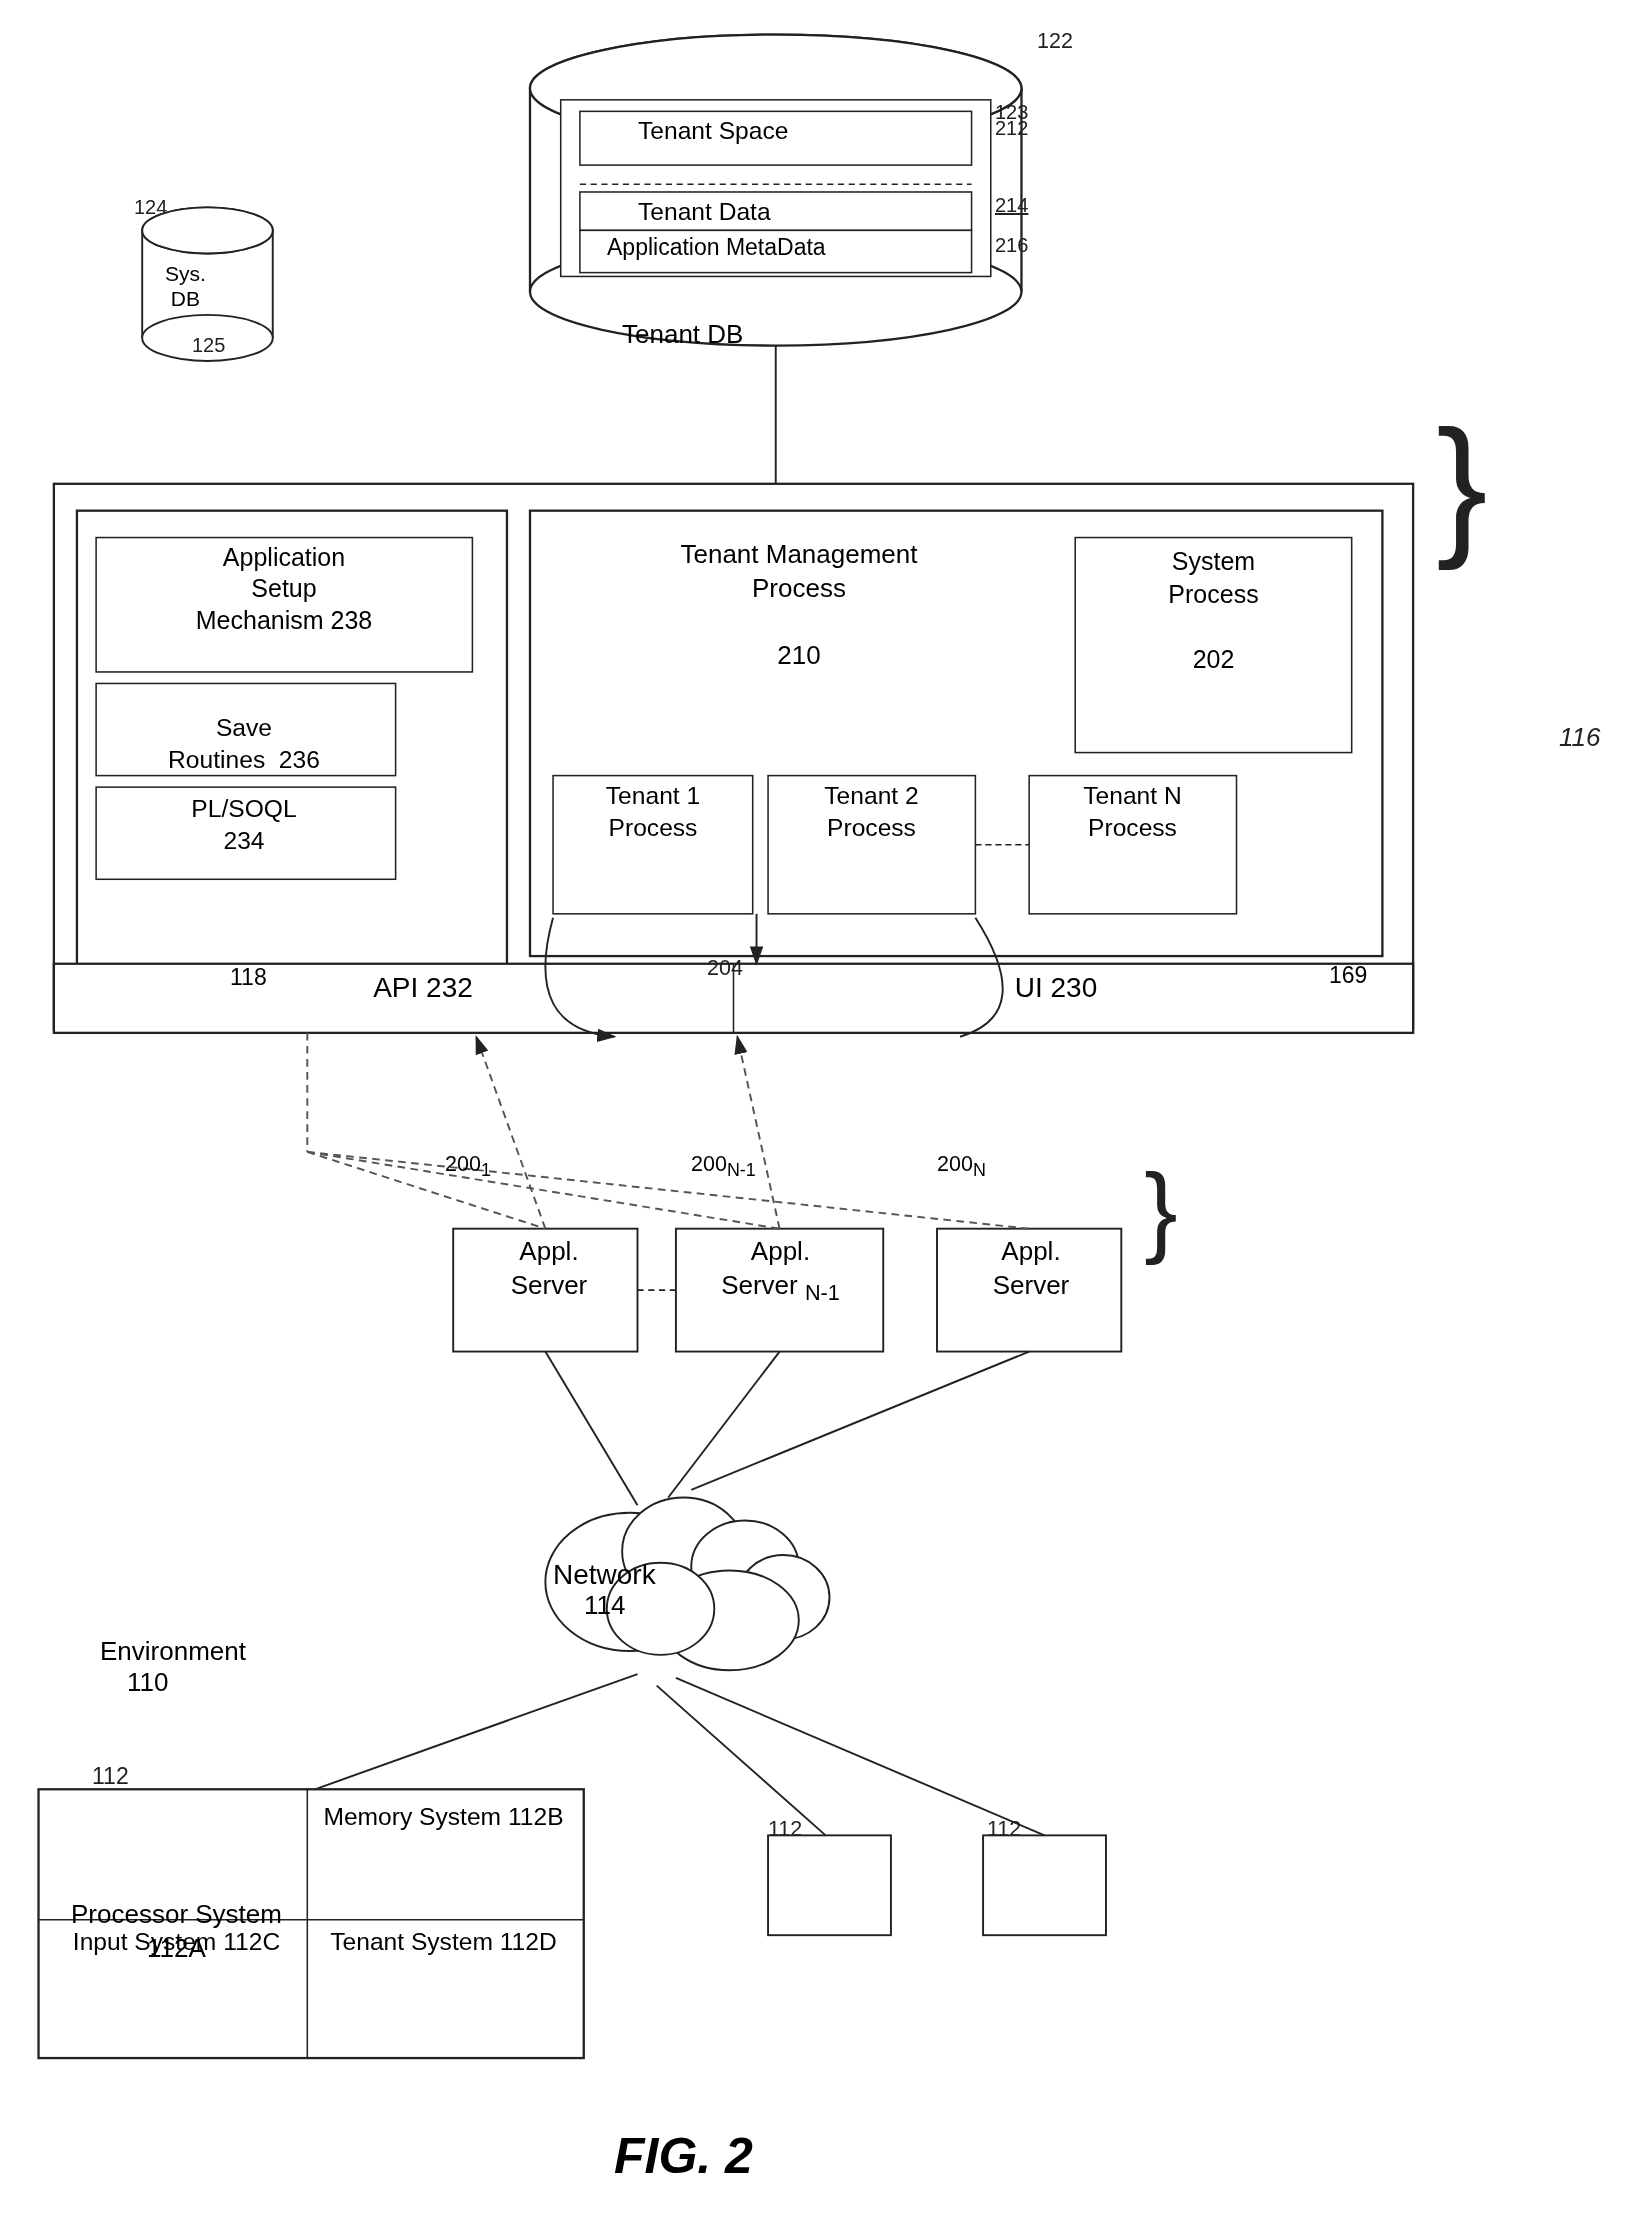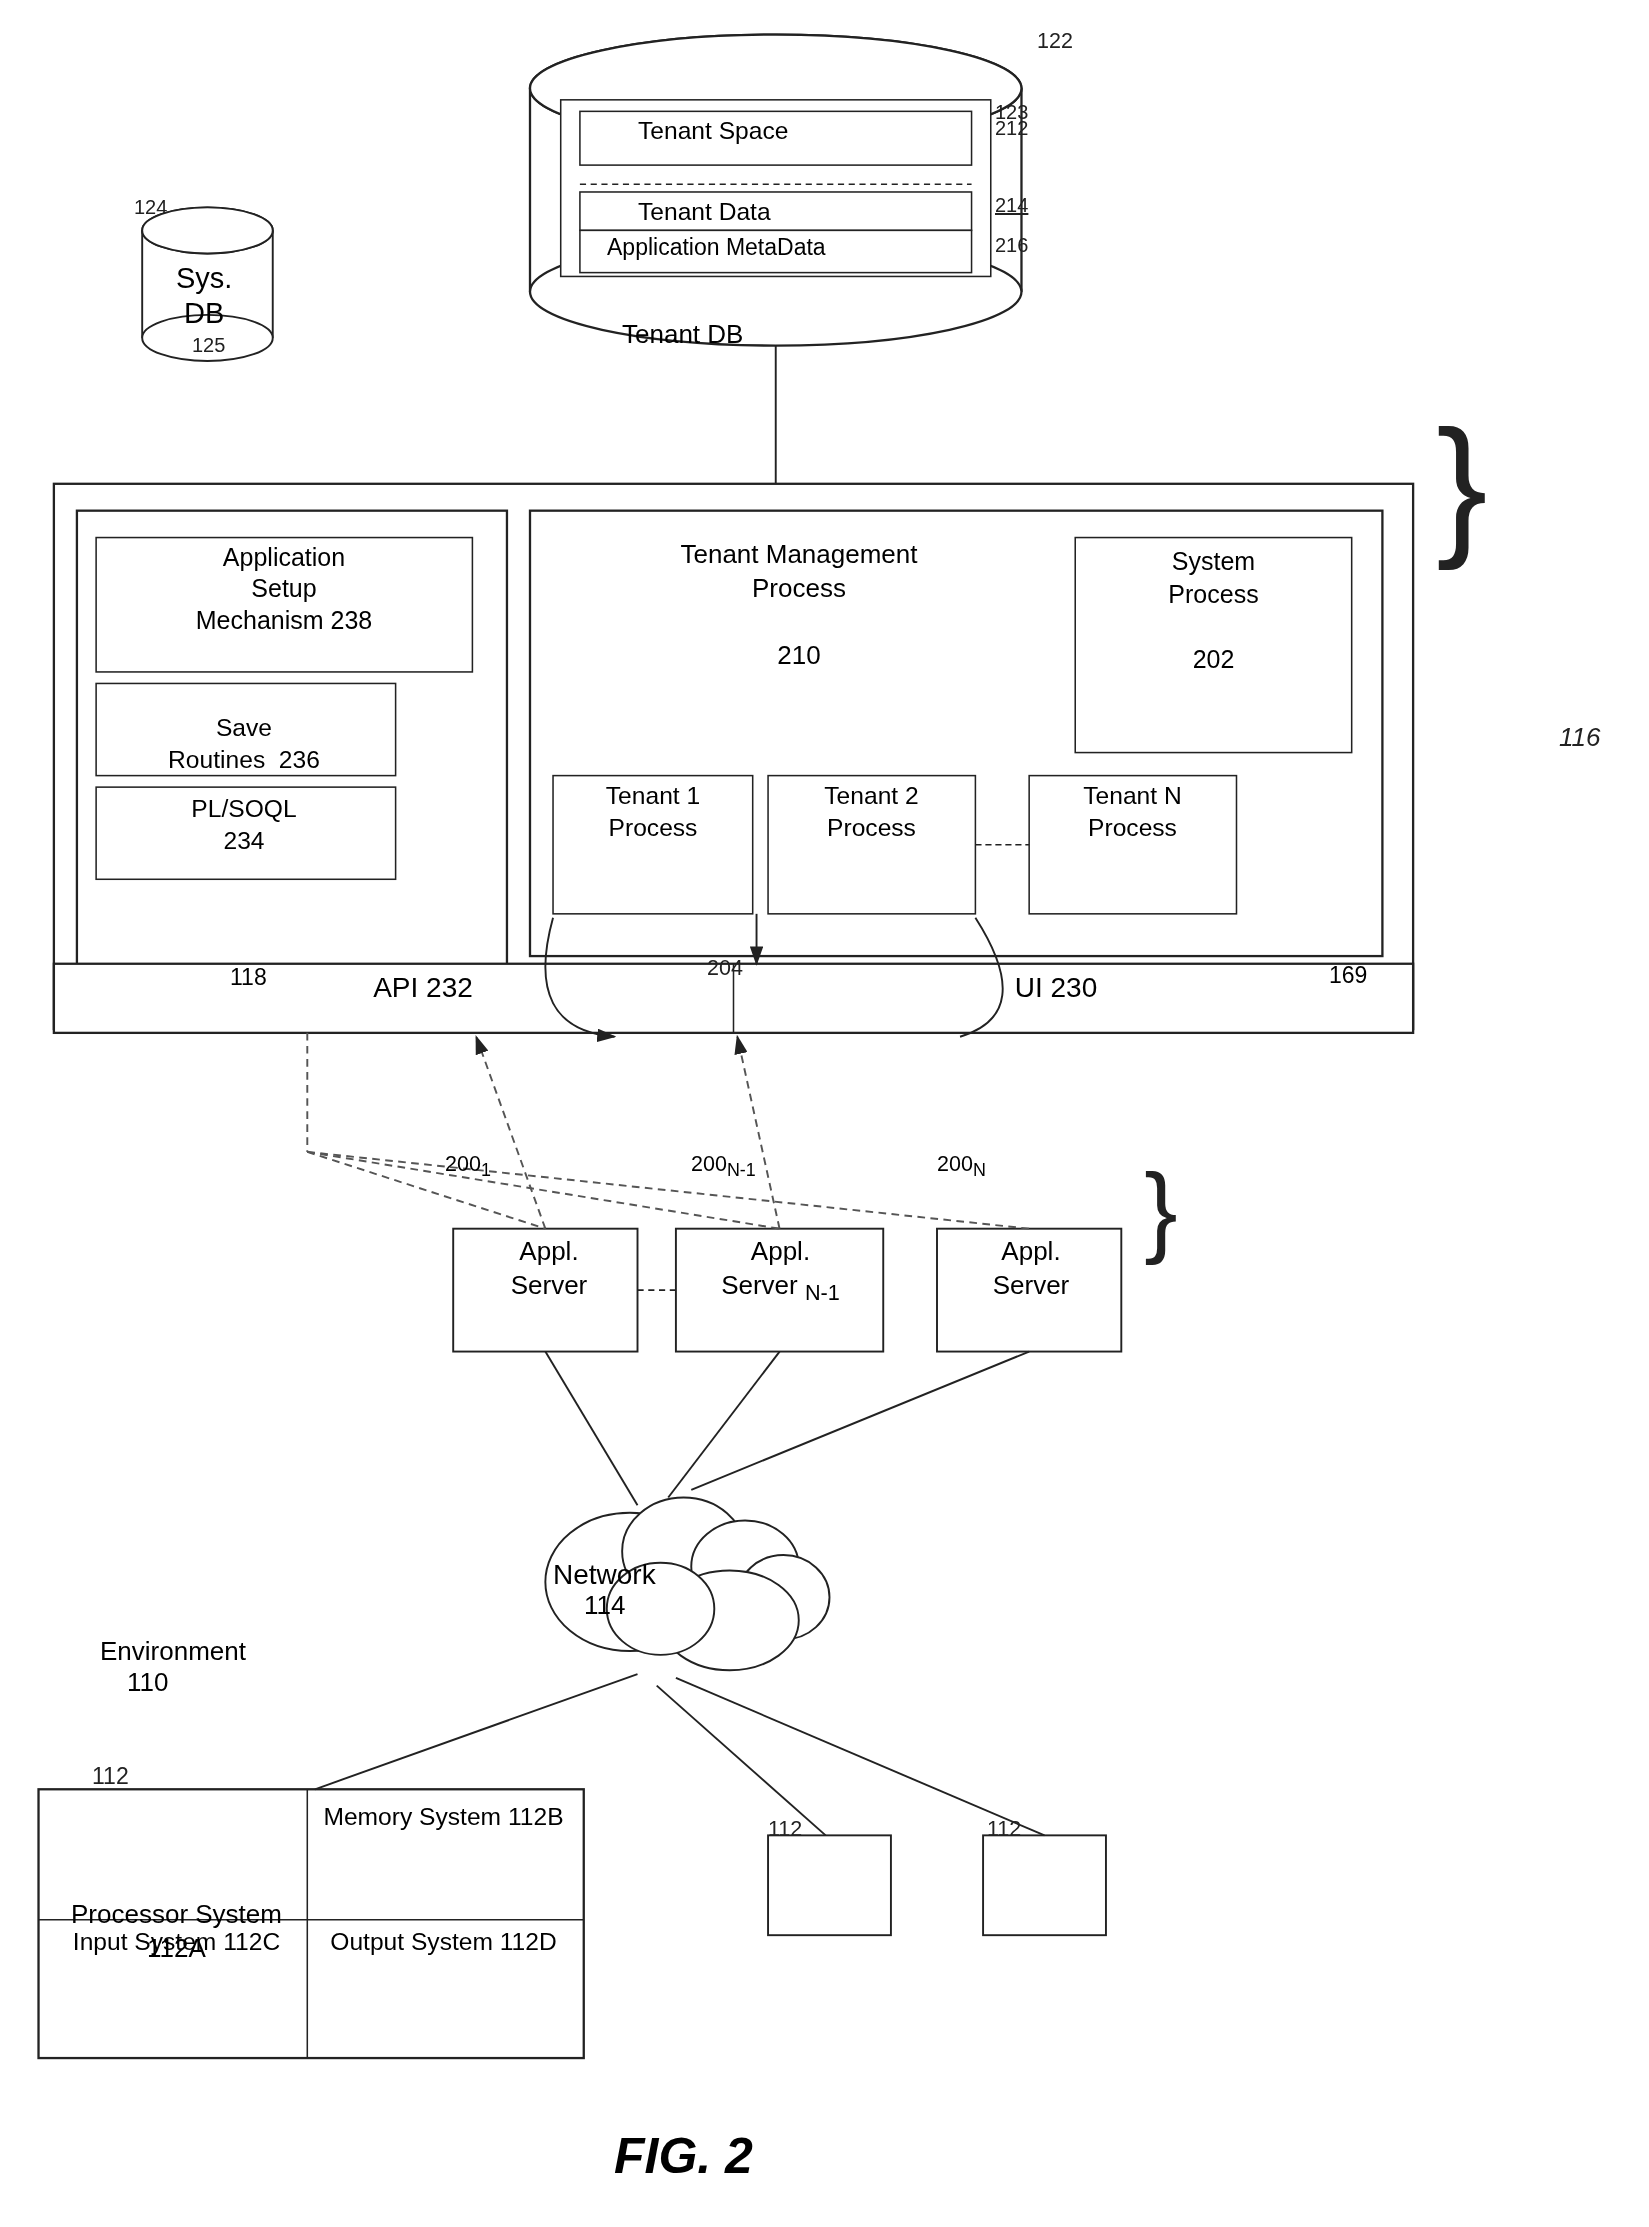--- a/index.html
+++ b/index.html
@@ -162,21 +162,21 @@
   <div class="label" style="top:117px; left:638px; font-size:24.6px;">Tenant Space</div>
   <div class="ref-label" style="top:117px; left:995px; font-size:20px;">212</div>
 
   <div class="label" style="top:198px; left:638px; font-size:24.6px;">Tenant Data</div>
   <div class="ref-label" style="top:194px; left:995px; font-size:20px;text-decoration:underline;">214</div>
 
   <div class="label" style="top:234px; left:607px; font-size:23px;">Application MetaData</div>
   <div class="ref-label" style="top:234px; left:995px; font-size:20px;">216</div>
 
   <div class="ref-label" style="top:196px; left:134px; font-size:20px;">124</div>
-  <div class="label" style="top:261px; left:176px; font-size:29px; line-height:1.2;">Sys.<br>DB</div>
+  <div class="label" style="top:261px; left:165px; font-size:21px; line-height:1.2;">Sys.<br>DB</div>
   <div class="ref-label" style="top:334px; left:192px; font-size:20px;text-align:center;">125</div>
 
   <div class="label" style="top:542px; left:96px; width:376px; font-size:25px; line-height:1.25;">Application<br>Setup<br>Mechanism 238</div>
 
   <div class="label" style="top:688px; left:98px; width:292px; font-size:24.6px; line-height:1.3;margin-top:24px;">Save<br>Routines&nbsp;&nbsp;236</div>
 
   <div class="label" style="top:793px; left:98px; width:292px; font-size:24.6px; line-height:1.3;">PL/SOQL<br>234</div>
 
   <div class="label-underline" style="top:964px; left:230px; font-size:23px;">118</div>
 
@@ -221,21 +221,21 @@
 System
 112A</div>
 
   <div class="label" style="top:1801px; left:313px; width:261px; font-size:24.6px; line-height:1.3;">Memory
 System
 112B</div>
 
   <div class="label" style="top:1926px; left:42px; width:269px; font-size:24.6px; line-height:1.3;">Input System
 112C</div>
 
-  <div class="label" style="top:1926px; left:313px; width:261px; font-size:24.6px; line-height:1.3;">Output System
+  <div class="label" style="top:1926px; left:313px; width:261px; font-size:24.6px; line-height:1.3;">Tenant System
 112D</div>
 
   <div class="ref-label" style="top:1817px; left:768px; font-size:21.5px;">112</div>
   <div class="ref-label" style="top:1817px; left:987px; font-size:21.5px;">112</div>
 
   <div class="label" style="bottom:42px; left:614px; font-size:50px; font-weight:bold;font-style:italic;">FIG. 2</div>
 
 </div>
 
 

